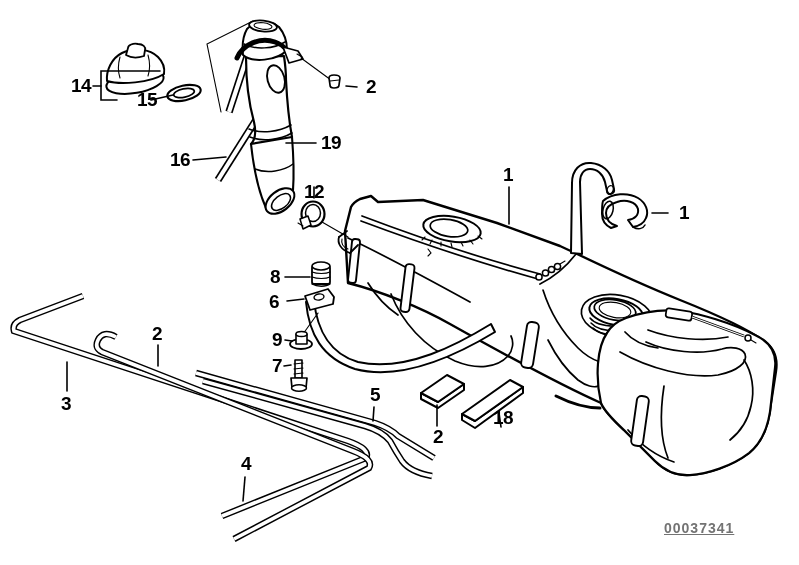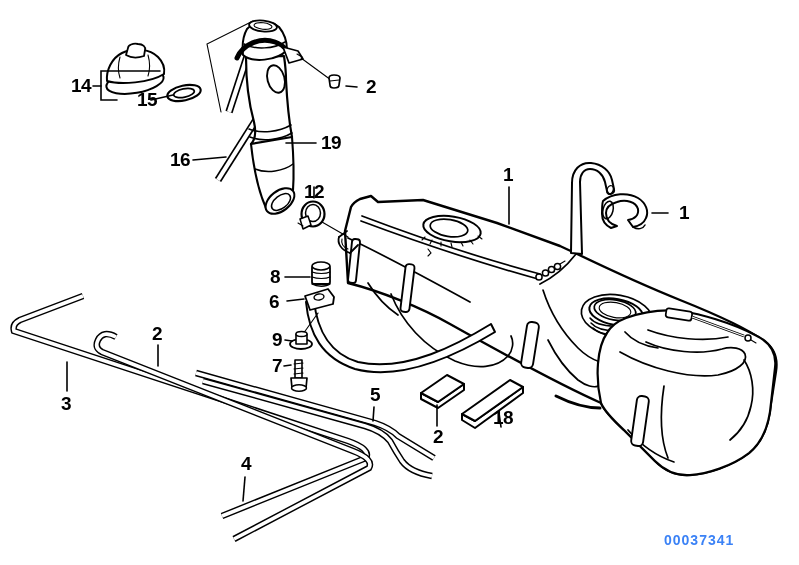--- a/index.html
+++ b/index.html
@@ -9,22 +9,22 @@
   }
   .stage svg { position:absolute; left:0; top:0; }
   .labels-layer { position:absolute; left:0; top:0; width:799px; height:565px; pointer-events:none; }
   .part-label {
     position:absolute; transform:translate(-50%,-50%);
     font:bold 19px "Liberation Sans", sans-serif;
     color:#000; letter-spacing:-0.5px; pointer-events:auto; cursor:default;
     white-space:nowrap;
   }
   .doc-number {
-    position:absolute; left:664px; top:532px; width:120px;
-    font:bold 14px "Liberation Sans", sans-serif; letter-spacing:1px; color:#3b82f6;
+    position:absolute; left:664px; top:520px; width:120px;
+    font:bold 14px "Liberation Sans", sans-serif; letter-spacing:1px; color:#737373;text-decoration:underline;
   }
   .outline { fill:#ffffff; stroke:#000; stroke-width:2.3; stroke-linejoin:round; }
   .thin    { fill:none; stroke:#000; stroke-width:1.7; stroke-linecap:round; }
   .hair    { fill:none; stroke:#000; stroke-width:1.1; stroke-linecap:round; }
   .pipe-o  { fill:none; stroke:#000; stroke-width:6.5; stroke-linecap:butt; }
   .pipe-i  { fill:none; stroke:#fff; stroke-width:3.6; stroke-linecap:butt; }
   .tube-o  { fill:none; stroke:#000; stroke-width:7.5; stroke-linecap:butt; }
   .tube-i  { fill:none; stroke:#fff; stroke-width:4.2; stroke-linecap:butt; }
   .leader  { fill:none; stroke:#000; stroke-width:1.6; stroke-linecap:round; }
 </style>

